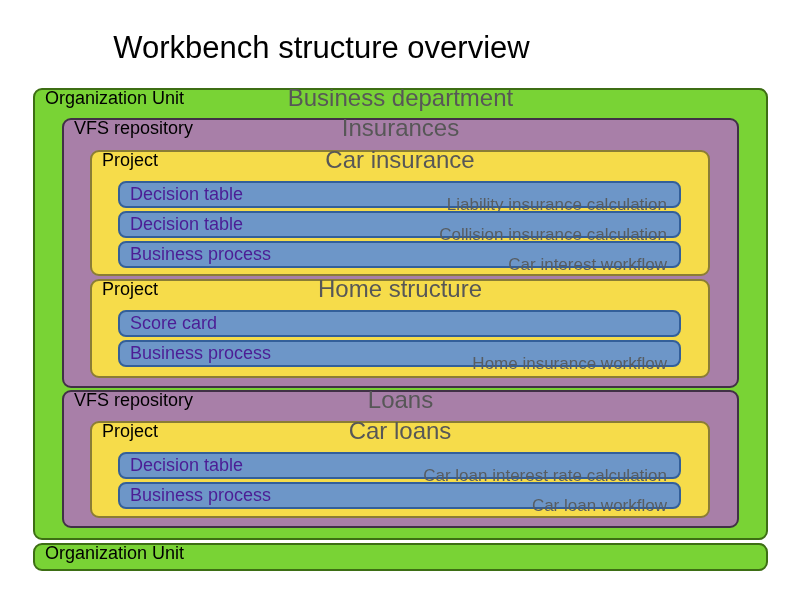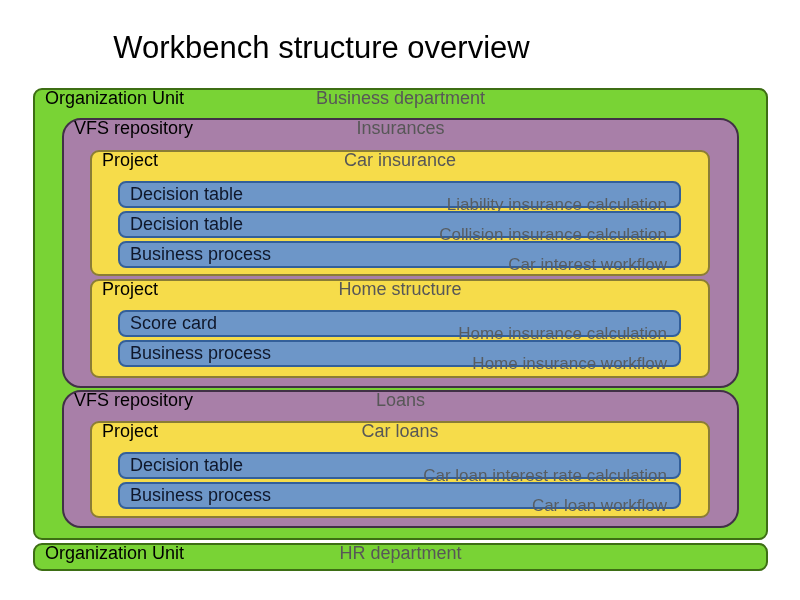--- a/index.html
+++ b/index.html
@@ -6,50 +6,50 @@
   .page{
     position:relative;width:800px;height:600px;overflow:hidden;
     font-family:"Liberation Sans", sans-serif;background:#ffffff;
   }
   .title{
     position:absolute;top:30px;left:0;width:643px;text-align:center;
     font-size:31px;color:#000000;letter-spacing:0px;
   }
   .box{position:absolute;border-radius:9px;border:2px solid;box-sizing:border-box;}
   .green{background:#79d335;border-color:#3d6e14;}
-  .purple{background:#a87fa8;border-color:#413046;border-radius:19px;}
+  .purple{background:#a87fa8;border-color:#413046;}
   .yellow{background:#f6dc4a;border-color:#8a7d35;}
   .hdr{position:absolute;left:0;right:0;top:0;height:16px;}
   .hdr .lbl{
     position:absolute;left:10px;top:50%;transform:translateY(-50%);
     font-size:18px;color:#000000;white-space:nowrap;
   }
   .hdr .val{
     position:absolute;left:0;right:0;top:50%;transform:translateY(-50%);
-    text-align:center;font-size:18px;color:#575757;white-space:nowrap;
+    text-align:center;font-size:24px;color:#575757;white-space:nowrap;
   }
   
   #org1{left:33px;top:88px;width:735px;height:452px;}
   #repo1{left:27px;top:28px;width:677px;height:270px;}
   #repo2{left:27px;top:300px;width:677px;height:138px;}
   
   #proj1{left:26px;top:30px;width:620px;height:126px;}
   #proj2{left:26px;top:159px;width:620px;height:99px;}
   #proj3{left:26px;top:29px;width:620px;height:97px;}
   .rows{
     position:absolute;left:26px;top:29px;width:563px;
     display:flex;flex-direction:column;gap:3px;
   }
   .asset{
     position:relative;height:27px;box-sizing:border-box;
     background:#6d96c8;border:2px solid #335f9a;border-radius:8px;
     display:flex;align-items:center;justify-content:space-between;
     padding:0 12px 0 10px;
   }
-  .asset .lbl{font-size:18px;color:#0f172a;white-space:nowrap;}
+  .asset .lbl{font-size:18px;color:#4c1d95;white-space:nowrap;}
   .asset .val{font-size:17px;color:#575d63;white-space:nowrap;margin-top:20px;}
   
   #org2{left:33px;top:543px;width:735px;height:28px;}
 </style>
 </head>
 <body>
 
 <div class="page">
 
   <div class="title">Workbench structure overview</div>
@@ -88,21 +88,20 @@
       </div>
 
       <div class="box yellow" id="proj2">
         <div class="hdr">
           <span class="lbl">Project</span>
           <span class="val">Home structure</span>
         </div>
         <div class="rows">
           <div class="asset">
             <span class="lbl">Score card</span>
-            <span class="val">Home insurance calculation</span>
           </div>
           <div class="asset">
             <span class="lbl">Business process</span>
             <span class="val">Home insurance workflow</span>
           </div>
         </div>
       </div>
     </div>
 
     <div class="box purple" id="repo2">
@@ -126,17 +125,16 @@
             <span class="val">Car loan workflow</span>
           </div>
         </div>
       </div>
     </div>
   </div>
 
   <div class="box green" id="org2">
     <div class="hdr">
       <span class="lbl">Organization Unit</span>
-      <span class="val">HR department</span>
     </div>
   </div>
 
 </div>
 
 </body></html>

